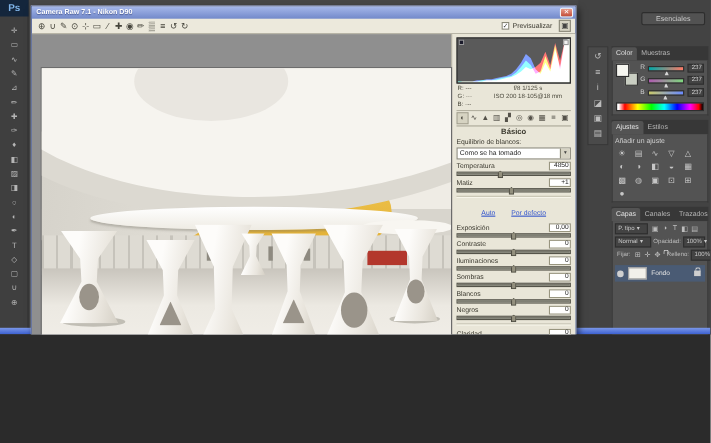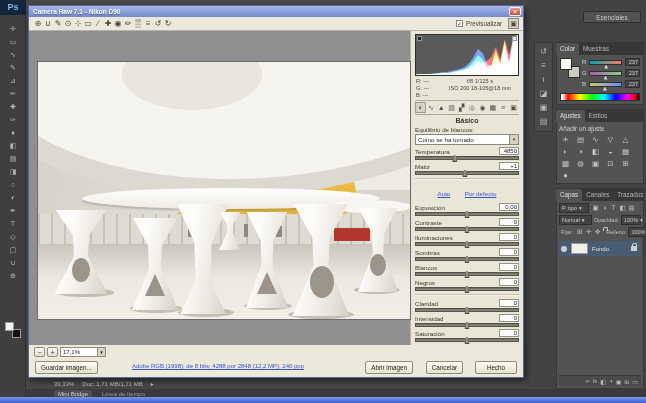--- a/index.html
+++ b/index.html
@@ -1,17 +1,17 @@
 <!DOCTYPE html>
 <html><head>
 <meta charset="utf-8">
 <style>
   html,body{margin:0;padding:0;background:#2b2b2b;}
   *{box-sizing:border-box;font-family:"Liberation Sans",sans-serif;}
-  .screen{position:relative;width:646px;height:403px;background:#474747;overflow:hidden;}
+  .screen{position:relative;width:646px;height:304px;background:#474747;overflow:hidden;}
 
   
   .lbar{position:absolute;left:0;top:0;width:26px;height:100%;background:#3f3f3f;border-right:1px solid #333;}
   .ps-logo{width:26px;height:15px;background:#14263c;color:#7fb4e8;font-size:9px;font-weight:bold;text-align:center;line-height:15px;}
   .lbar .tools{position:absolute;top:22px;left:0;width:26px;display:flex;flex-direction:column;align-items:center;}
   .lbar .tools .glyph{width:22px;height:13px;font-size:7px;color:#b5b5b5;text-align:center;line-height:13px;}
   .fgbg{position:absolute;left:5px;top:322px;width:16px;height:16px;}
   .fgbg .back{position:absolute;right:0;bottom:0;width:9px;height:9px;background:#111;border:1px solid #9a9a9a;}
   .fgbg .front{position:absolute;left:0;top:0;width:9px;height:9px;background:#f4f4ee;border:1px solid #9a9a9a;}
 

